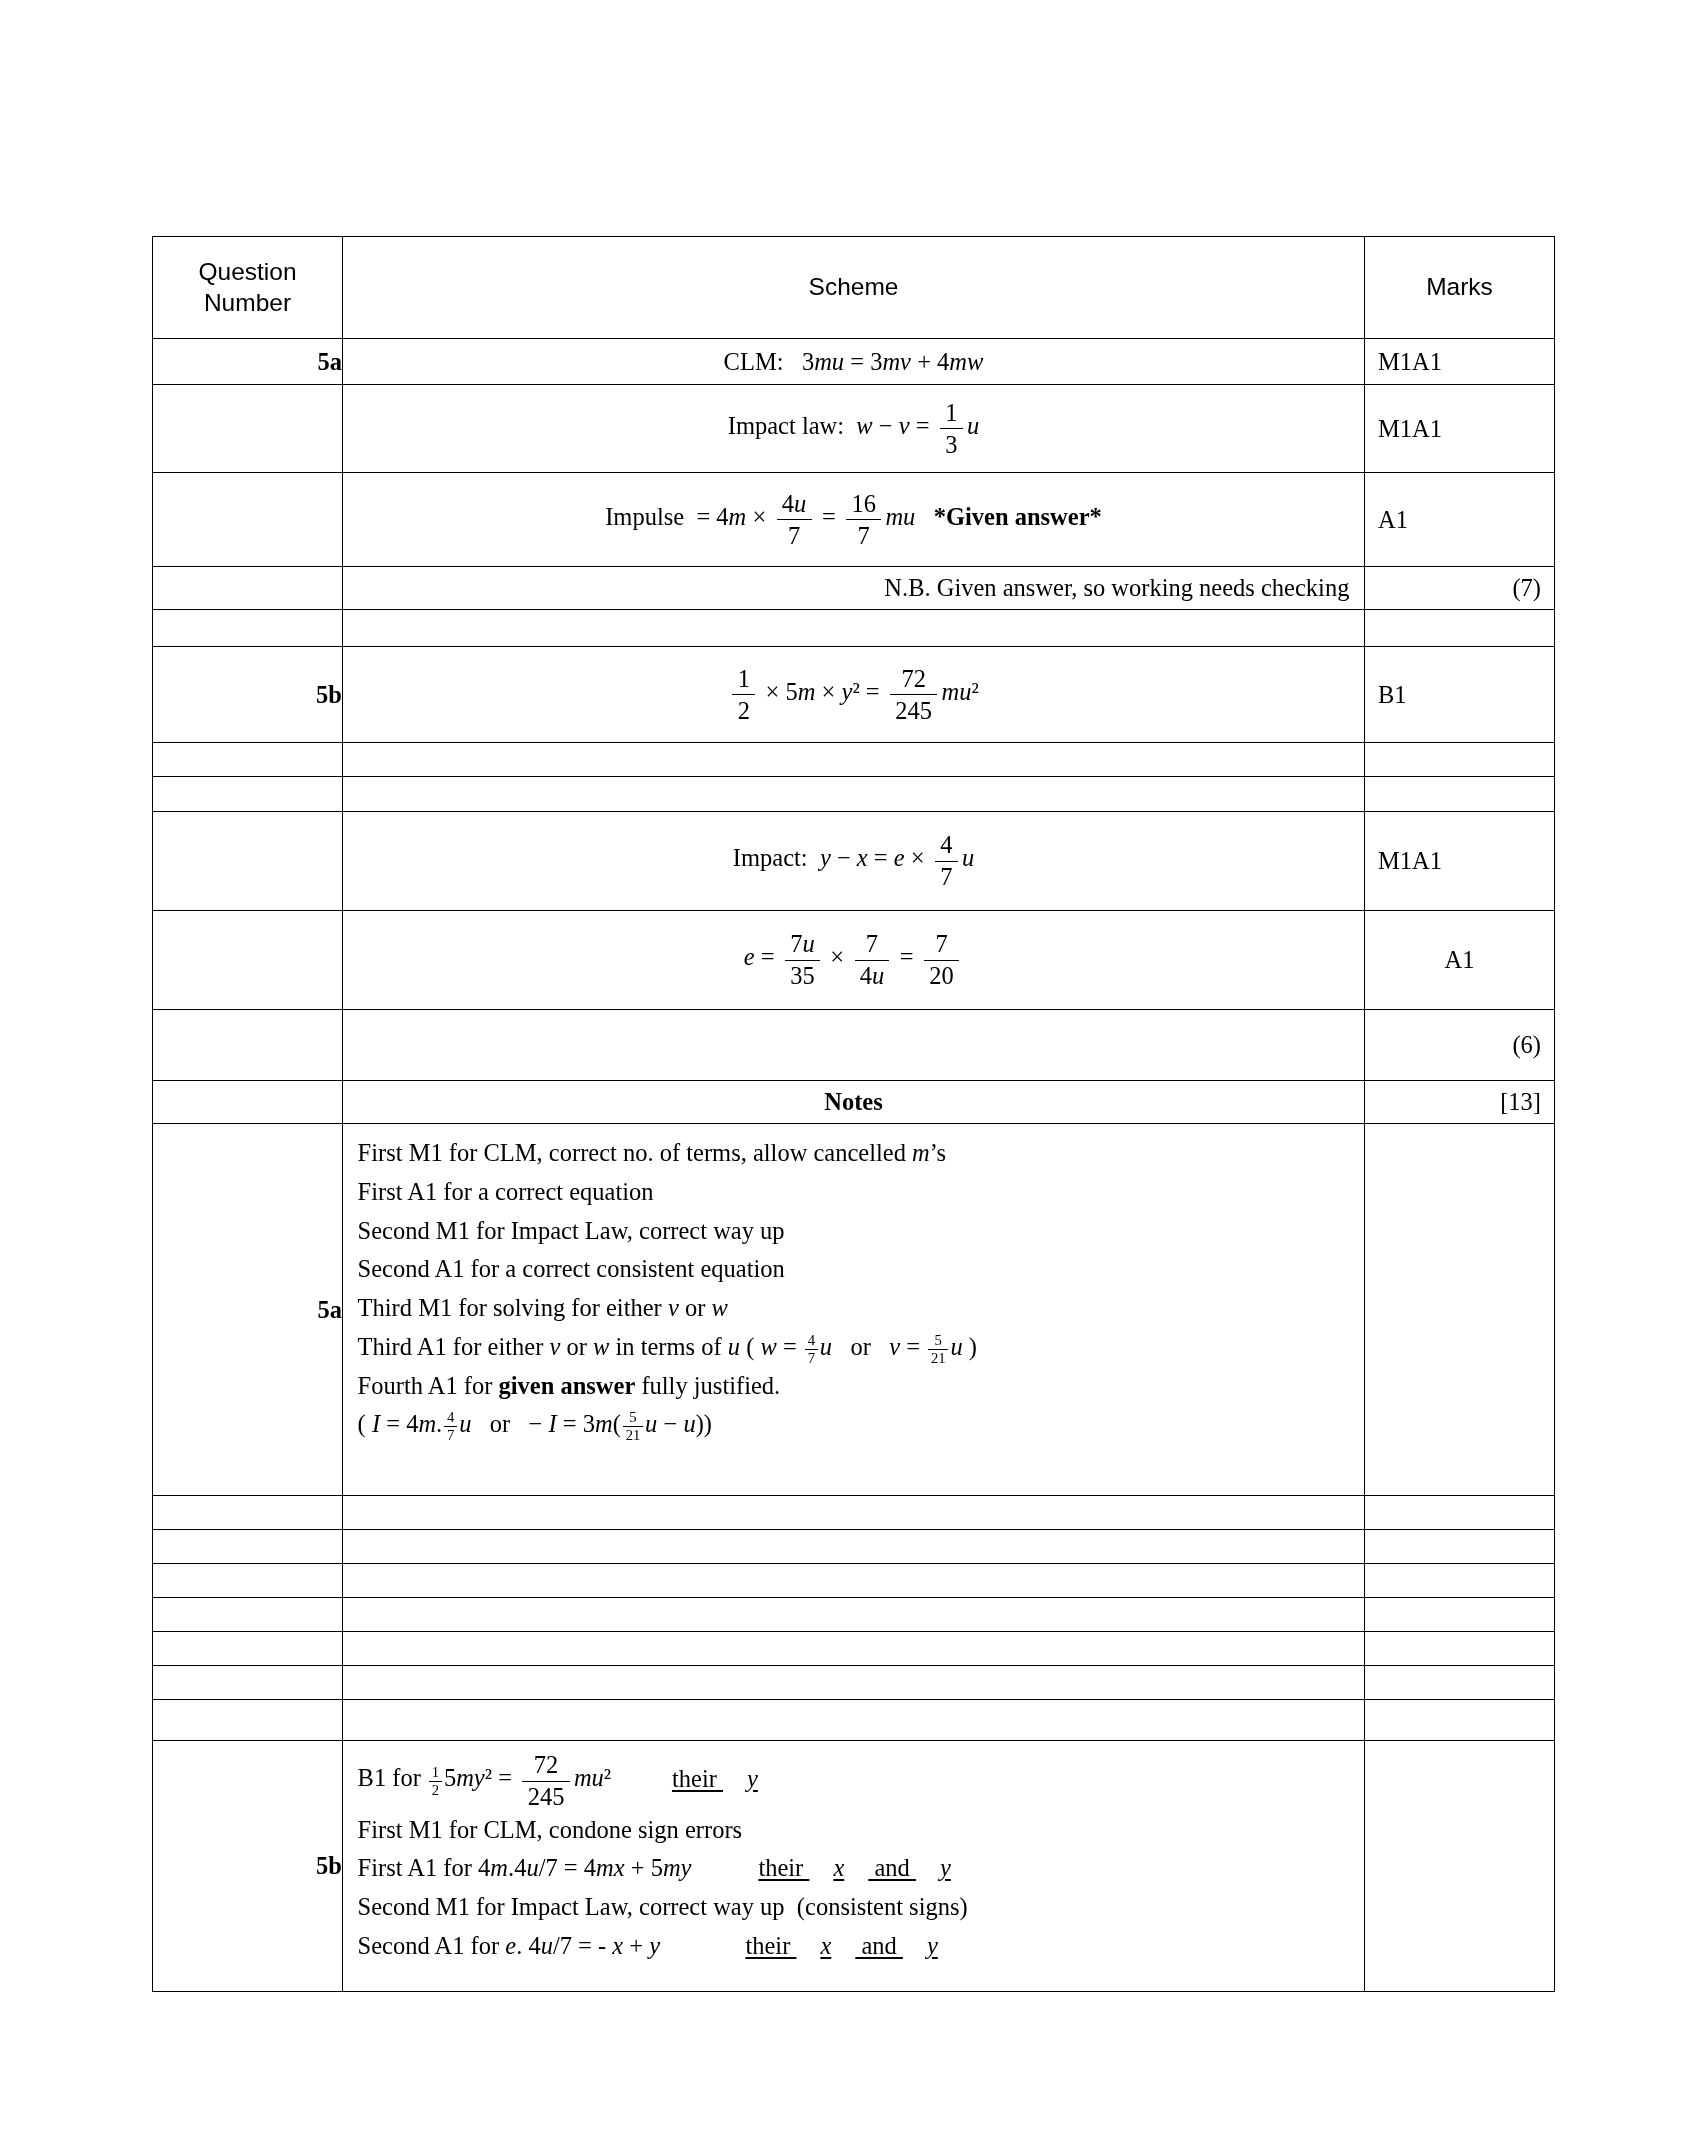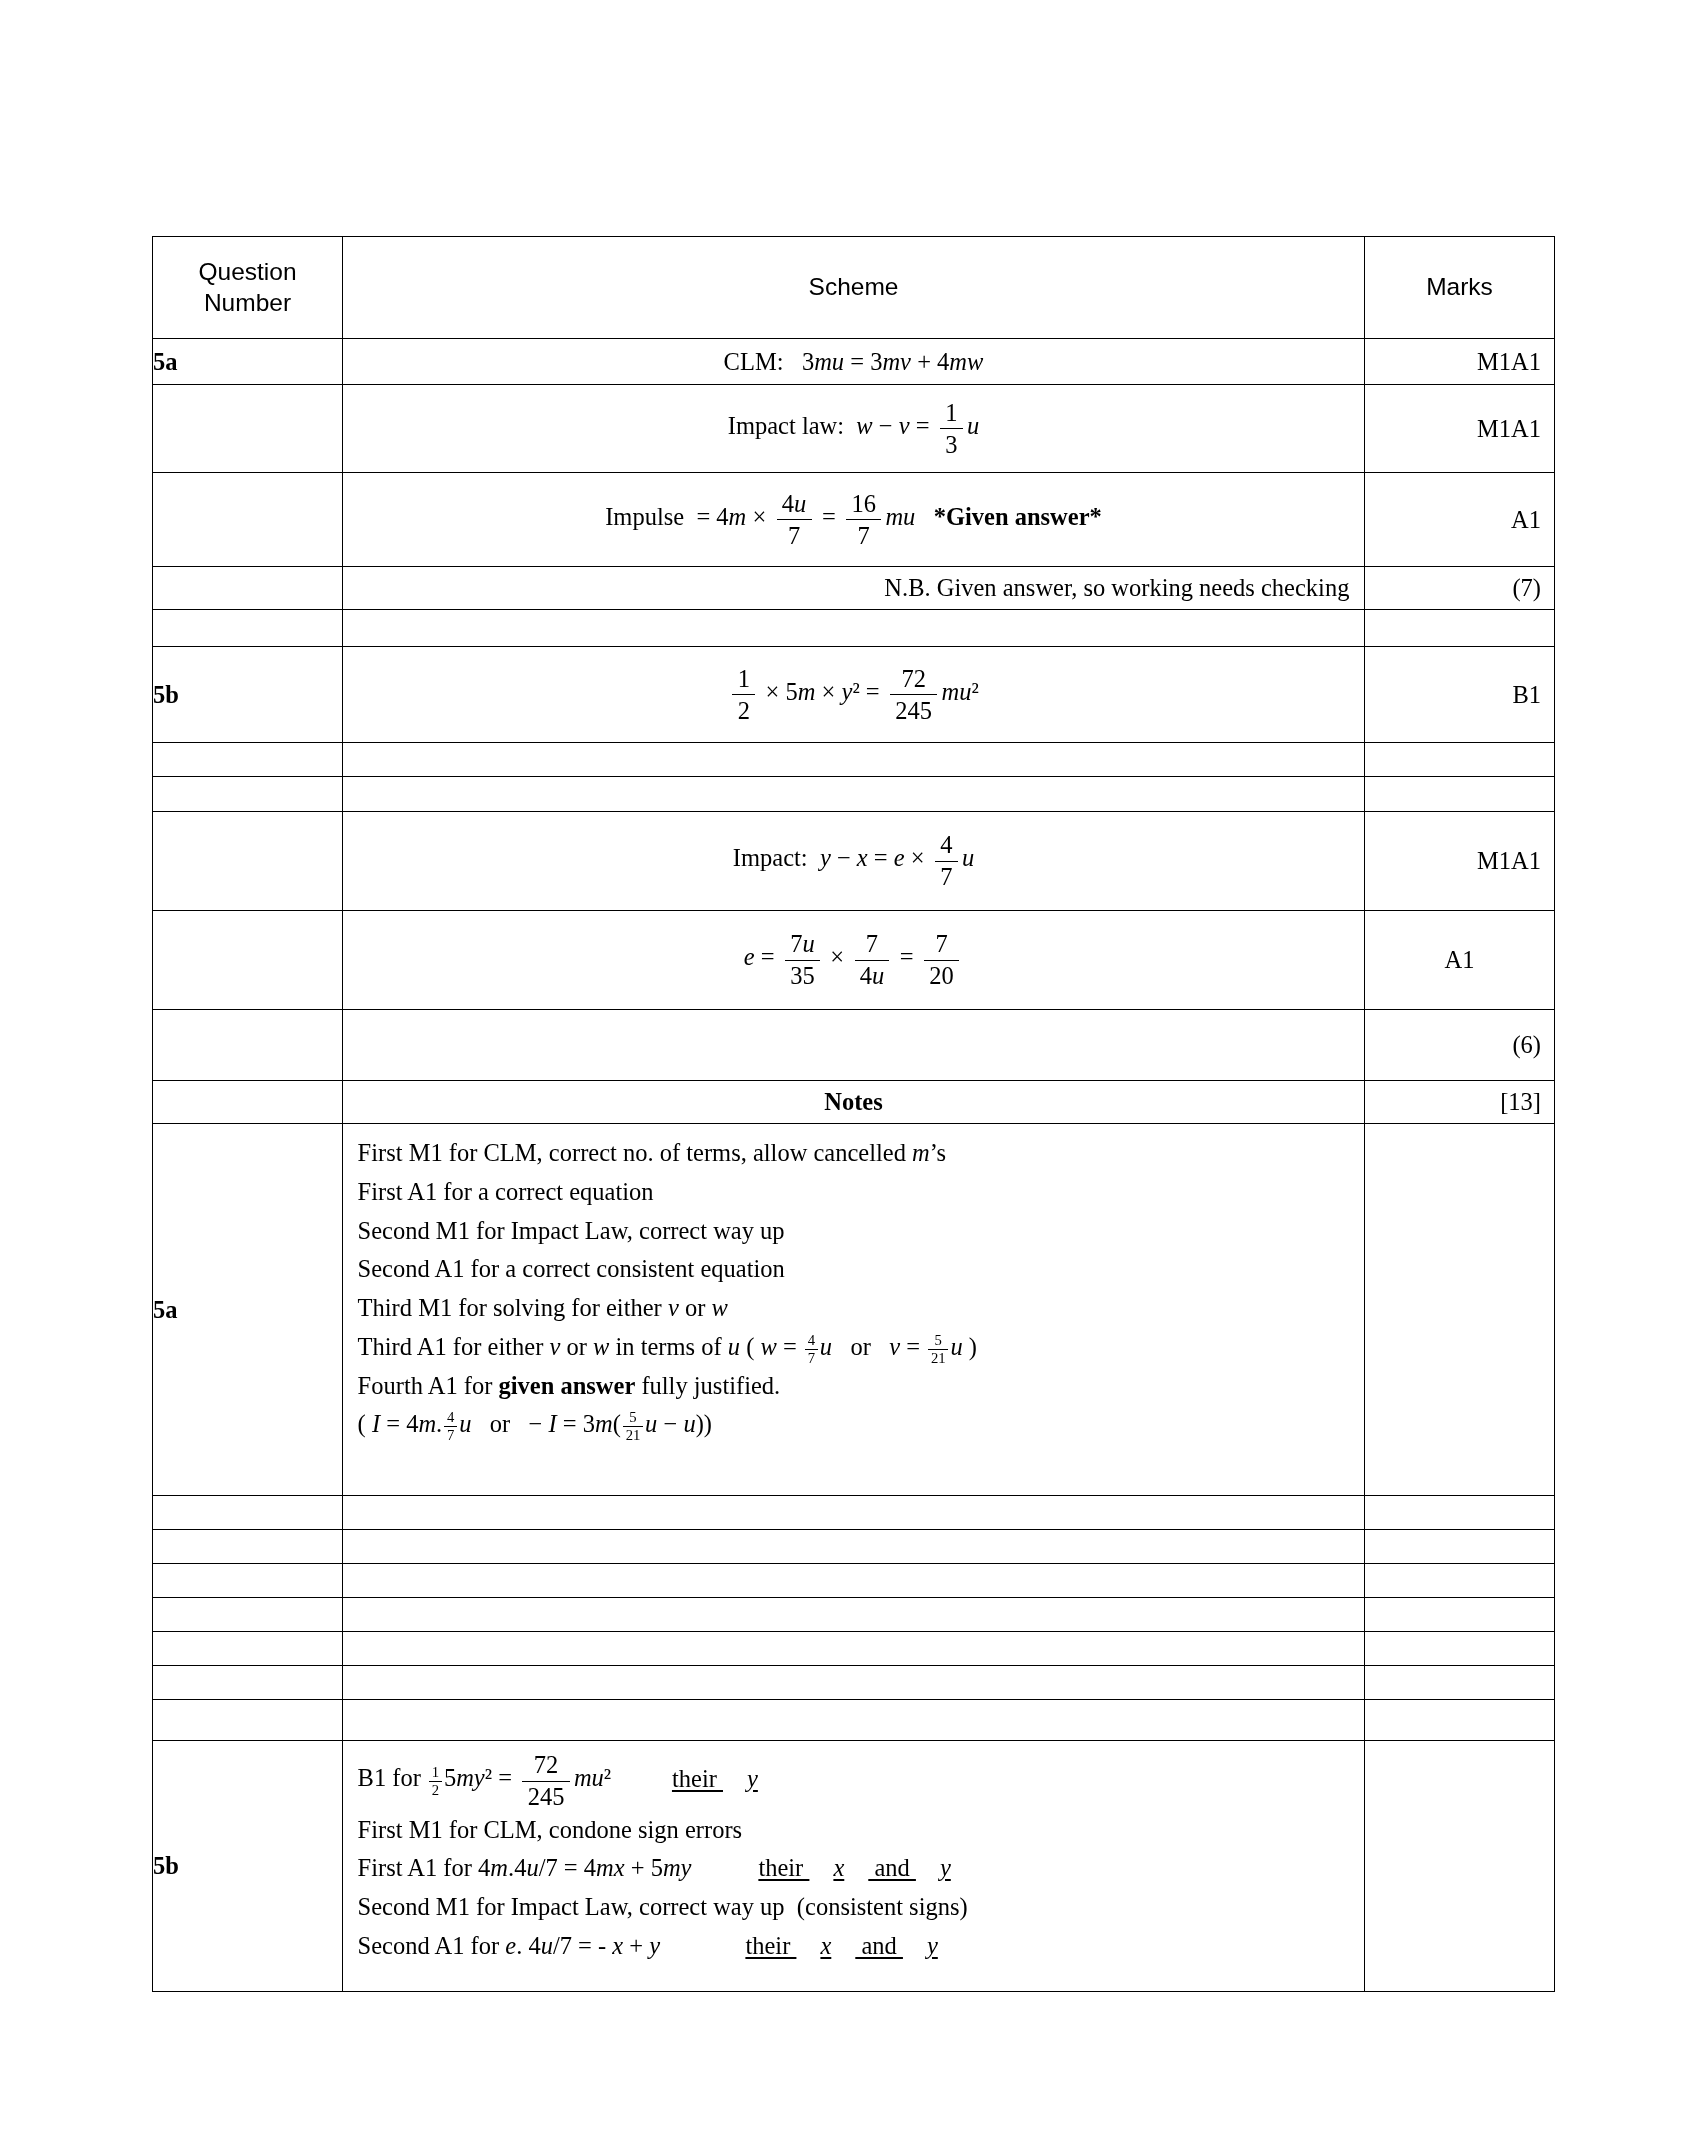--- a/index.html
+++ b/index.html
@@ -16,24 +16,24 @@
   }
   col.c1 { width:190px; }
   col.c2 { width:1022px; }
   col.c3 { width:190px; }
 
   td, th { border:1.7px solid #000; font-size:24.5px; vertical-align:middle; }
   th {
     font-family:"Liberation Sans", sans-serif; font-weight:400;
     text-align:center; padding:0 6px; line-height:1.25;
   }
-  .qcell { text-align:left; font-weight:bold; }
+  .qcell { text-align:right; font-weight:bold; }
   .scheme { text-align:center; padding:4.3px 14.6px; }
   .scheme.left { text-align:right; }
-  .marks { text-align:right; padding:0 13px; }
+  .marks { text-align:left; padding:0 13px; }
   .marks.right { text-align:right; }
   .marks.center { text-align:center; }
 
   .notes-cell { vertical-align:top; text-align:left; padding:10.3px 14.6px; }
   .notes-cell .line { line-height:1.58; min-height:1.58em; }
 
   
   .mline span, .line span { white-space:pre-wrap; }
   .it { font-style:italic; }
   .bd { font-weight:bold; }

